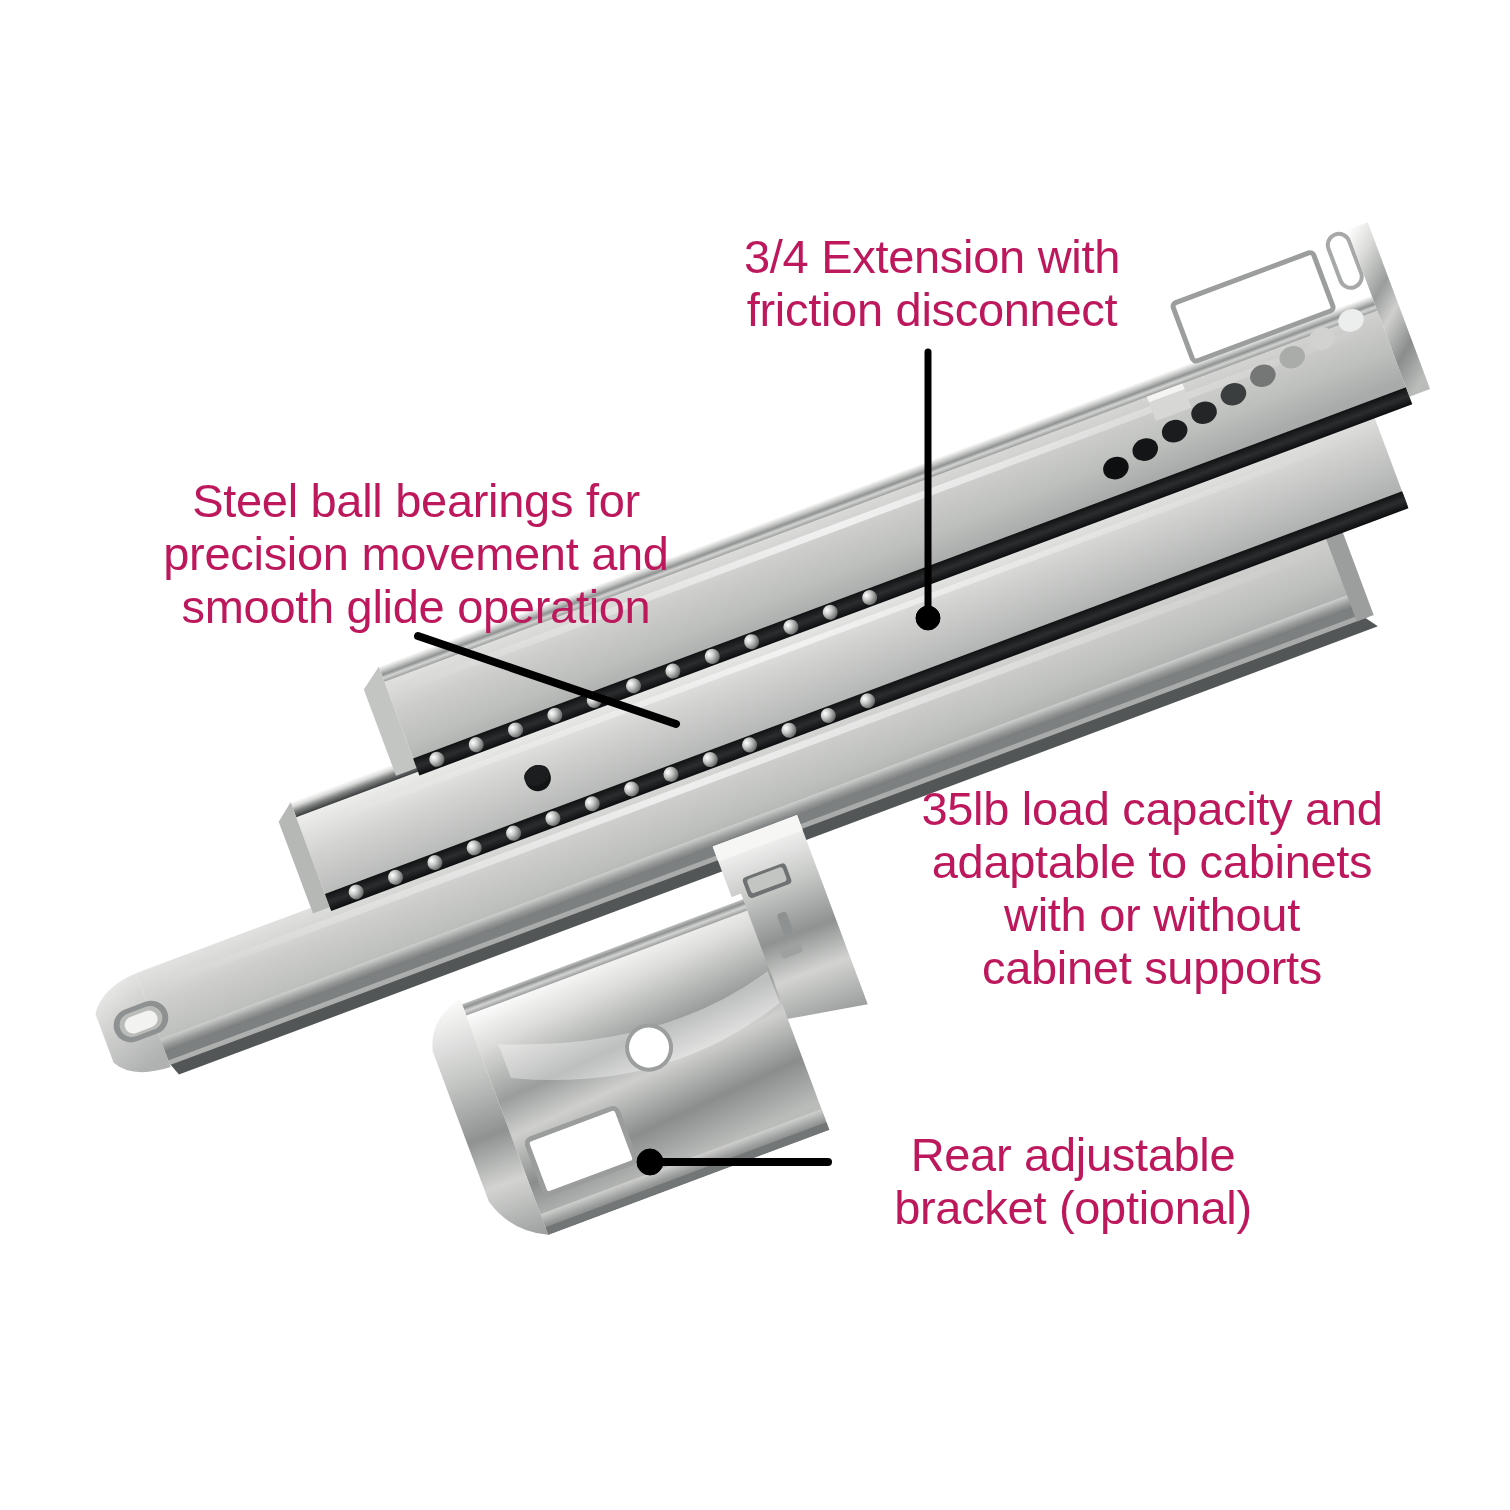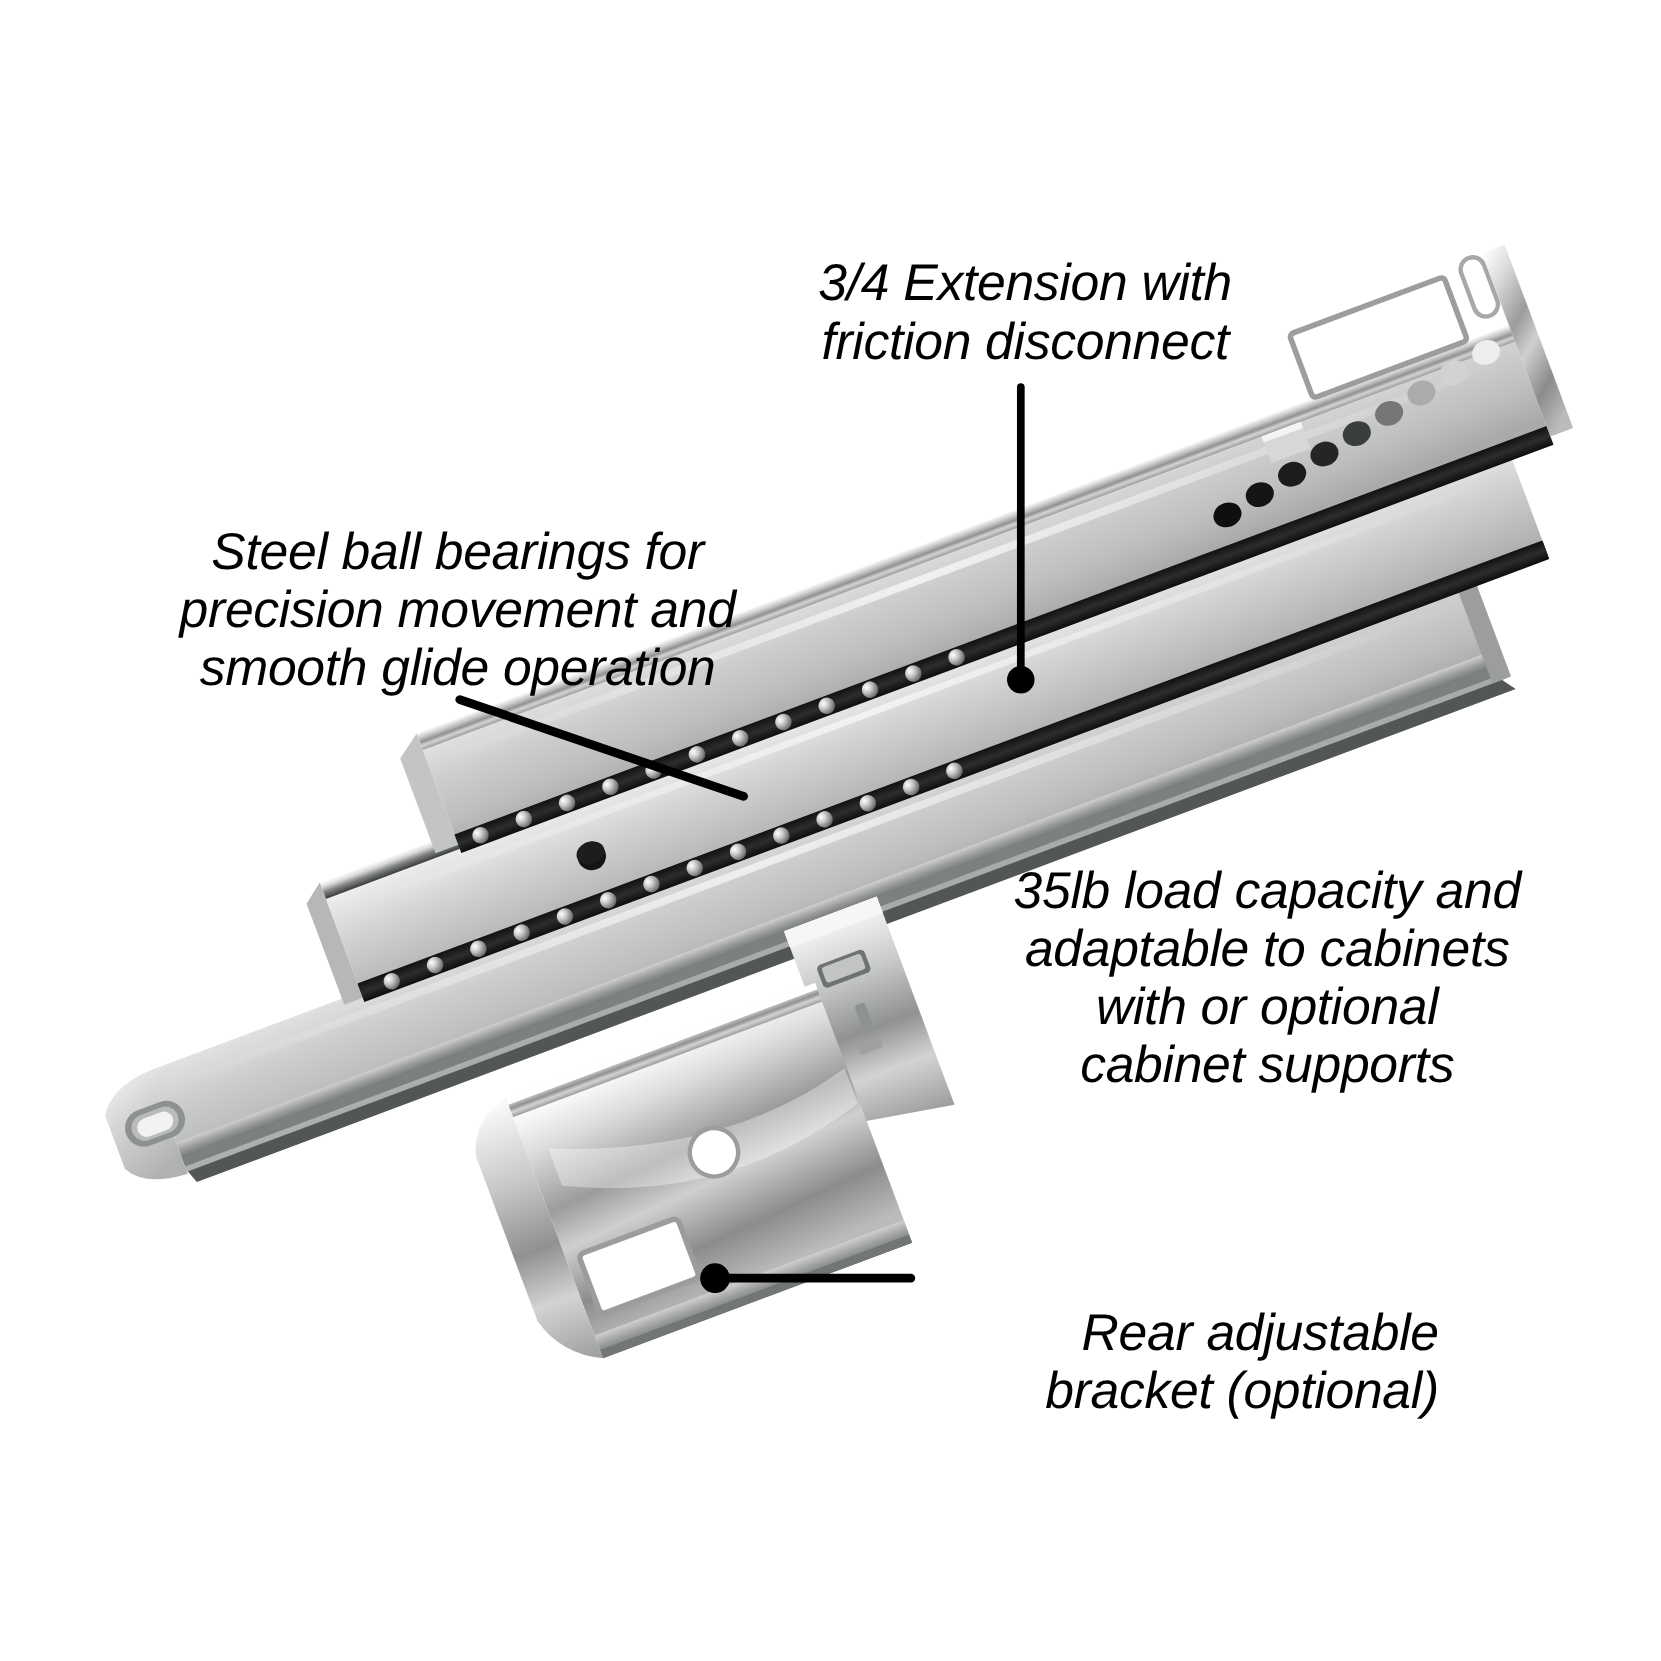--- a/index.html
+++ b/index.html
@@ -11,33 +11,32 @@
     overflow:hidden;
   }
   #stage{
     position:relative;
     width:1510px; height:1510px;
     background:#ffffff;
   }
   
   .callout{
     position:absolute;
-    color:#000000;
+    color:#be185d;
     font-family:"Liberation Sans", sans-serif;
     font-weight:400;
     font-size:47px;
     line-height:1.13;
     letter-spacing:-0.3px;
     white-space:pre-line;
-    font-style:italic;
   }
   #callout-extension{ left:672px; top:230px; width:520px; text-align:center; }
   #callout-bearings { left:96px;  top:474px; width:640px; text-align:center; }
   #callout-capacity { left:852px; top:782px; width:600px; text-align:center; }
-  #callout-bracket  { left:838px; top:1184px; width:470px; text-align:right; }
+  #callout-bracket  { left:838px; top:1128px; width:470px; text-align:center; }
 
   
   #art{ position:absolute; left:0; top:0; width:1510px; height:1510px; }
 </style>
 </head>
 <body>
 
 <div id="stage">
 
   <svg id="art" viewBox="0 0 1510 1510">
@@ -278,19 +277,19 @@
 
   <div class="callout" id="callout-extension">3/4 Extension with
 friction disconnect</div>
 
   <div class="callout" id="callout-bearings">Steel ball bearings for
 precision movement and
 smooth glide operation</div>
 
   <div class="callout" id="callout-capacity">35lb load capacity and
 adaptable to cabinets
-with or optional
+with or without
 cabinet supports</div>
 
   <div class="callout" id="callout-bracket">Rear adjustable
 bracket (optional)</div>
 
 </div>
 
 </body></html>

